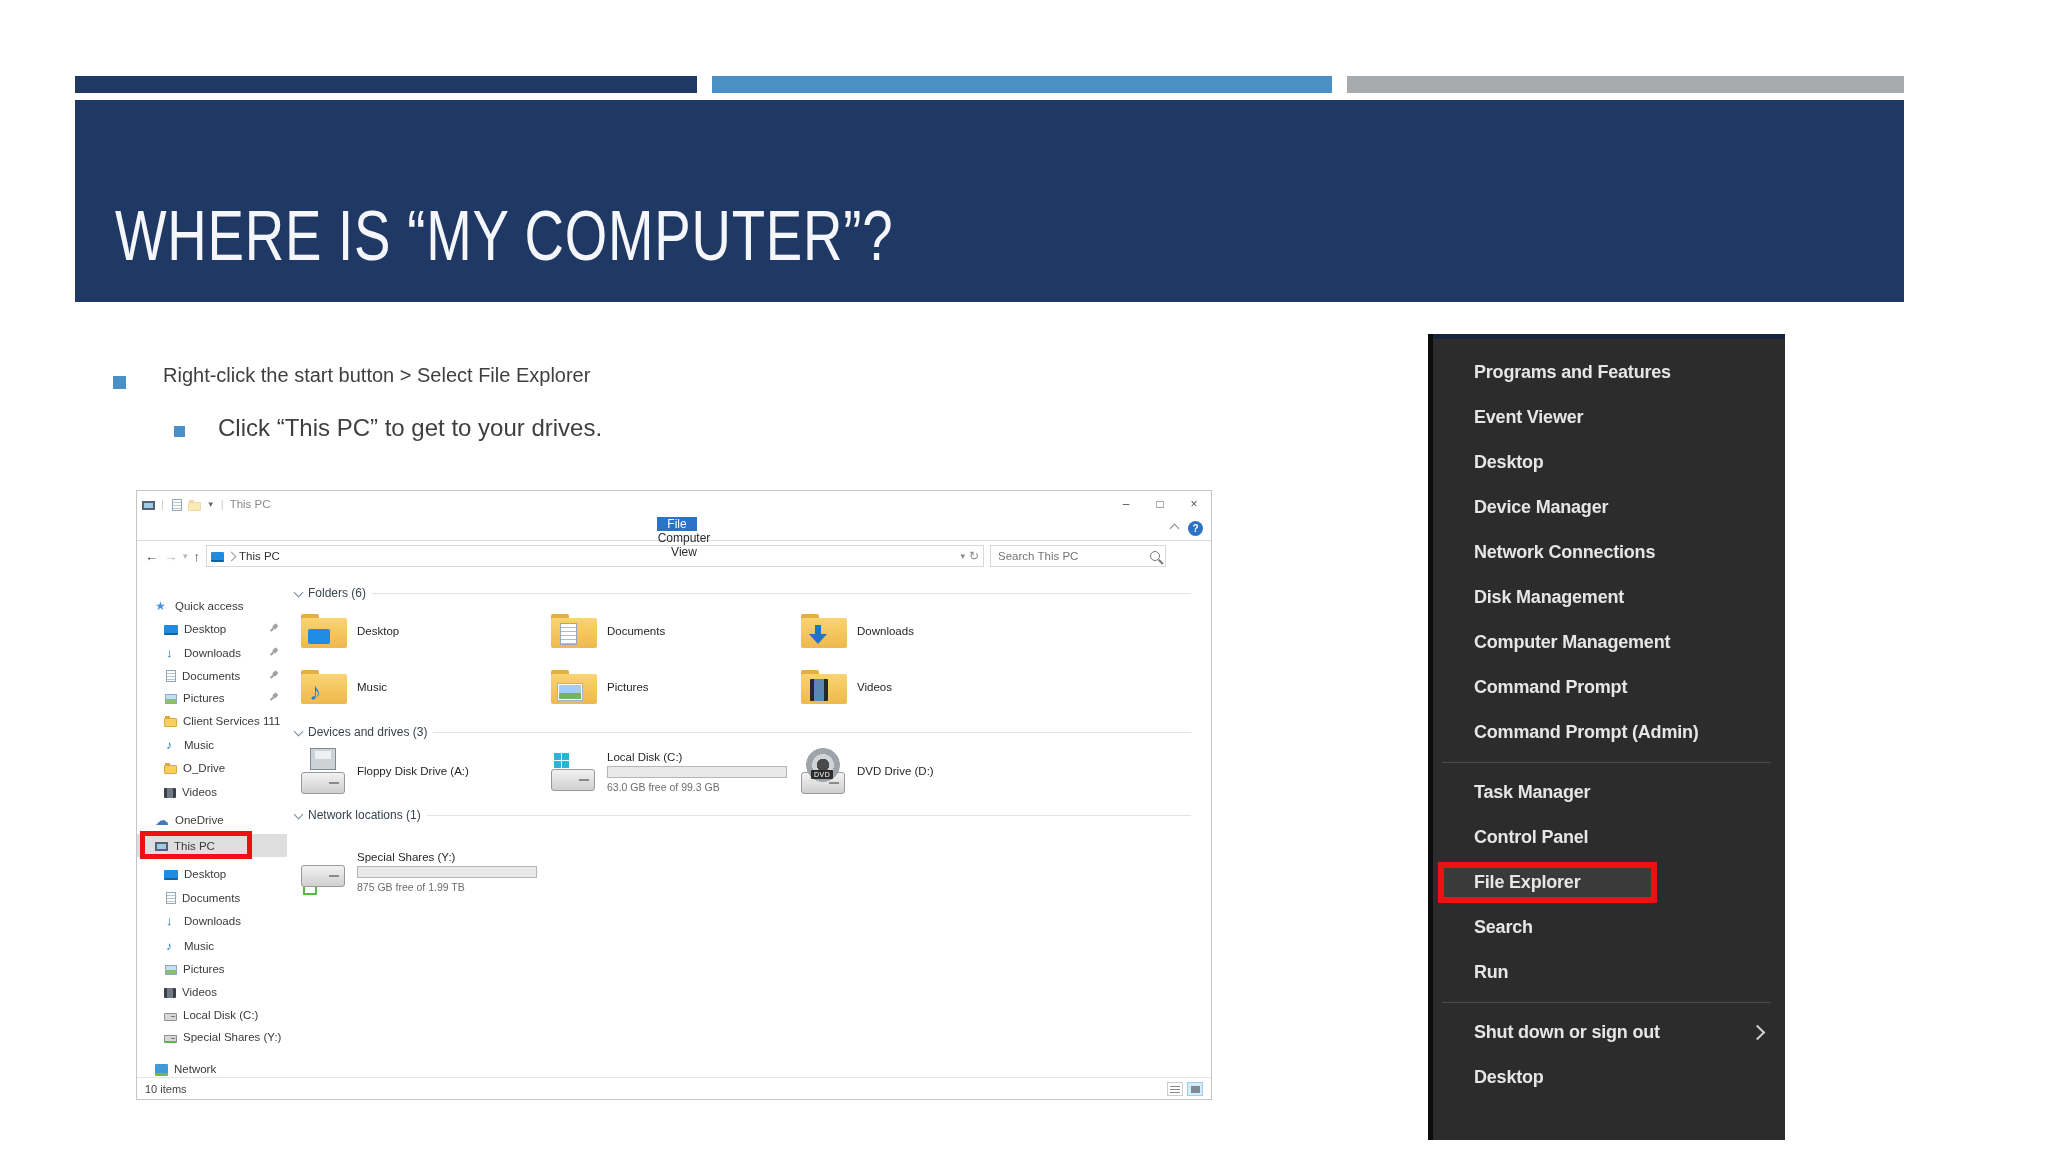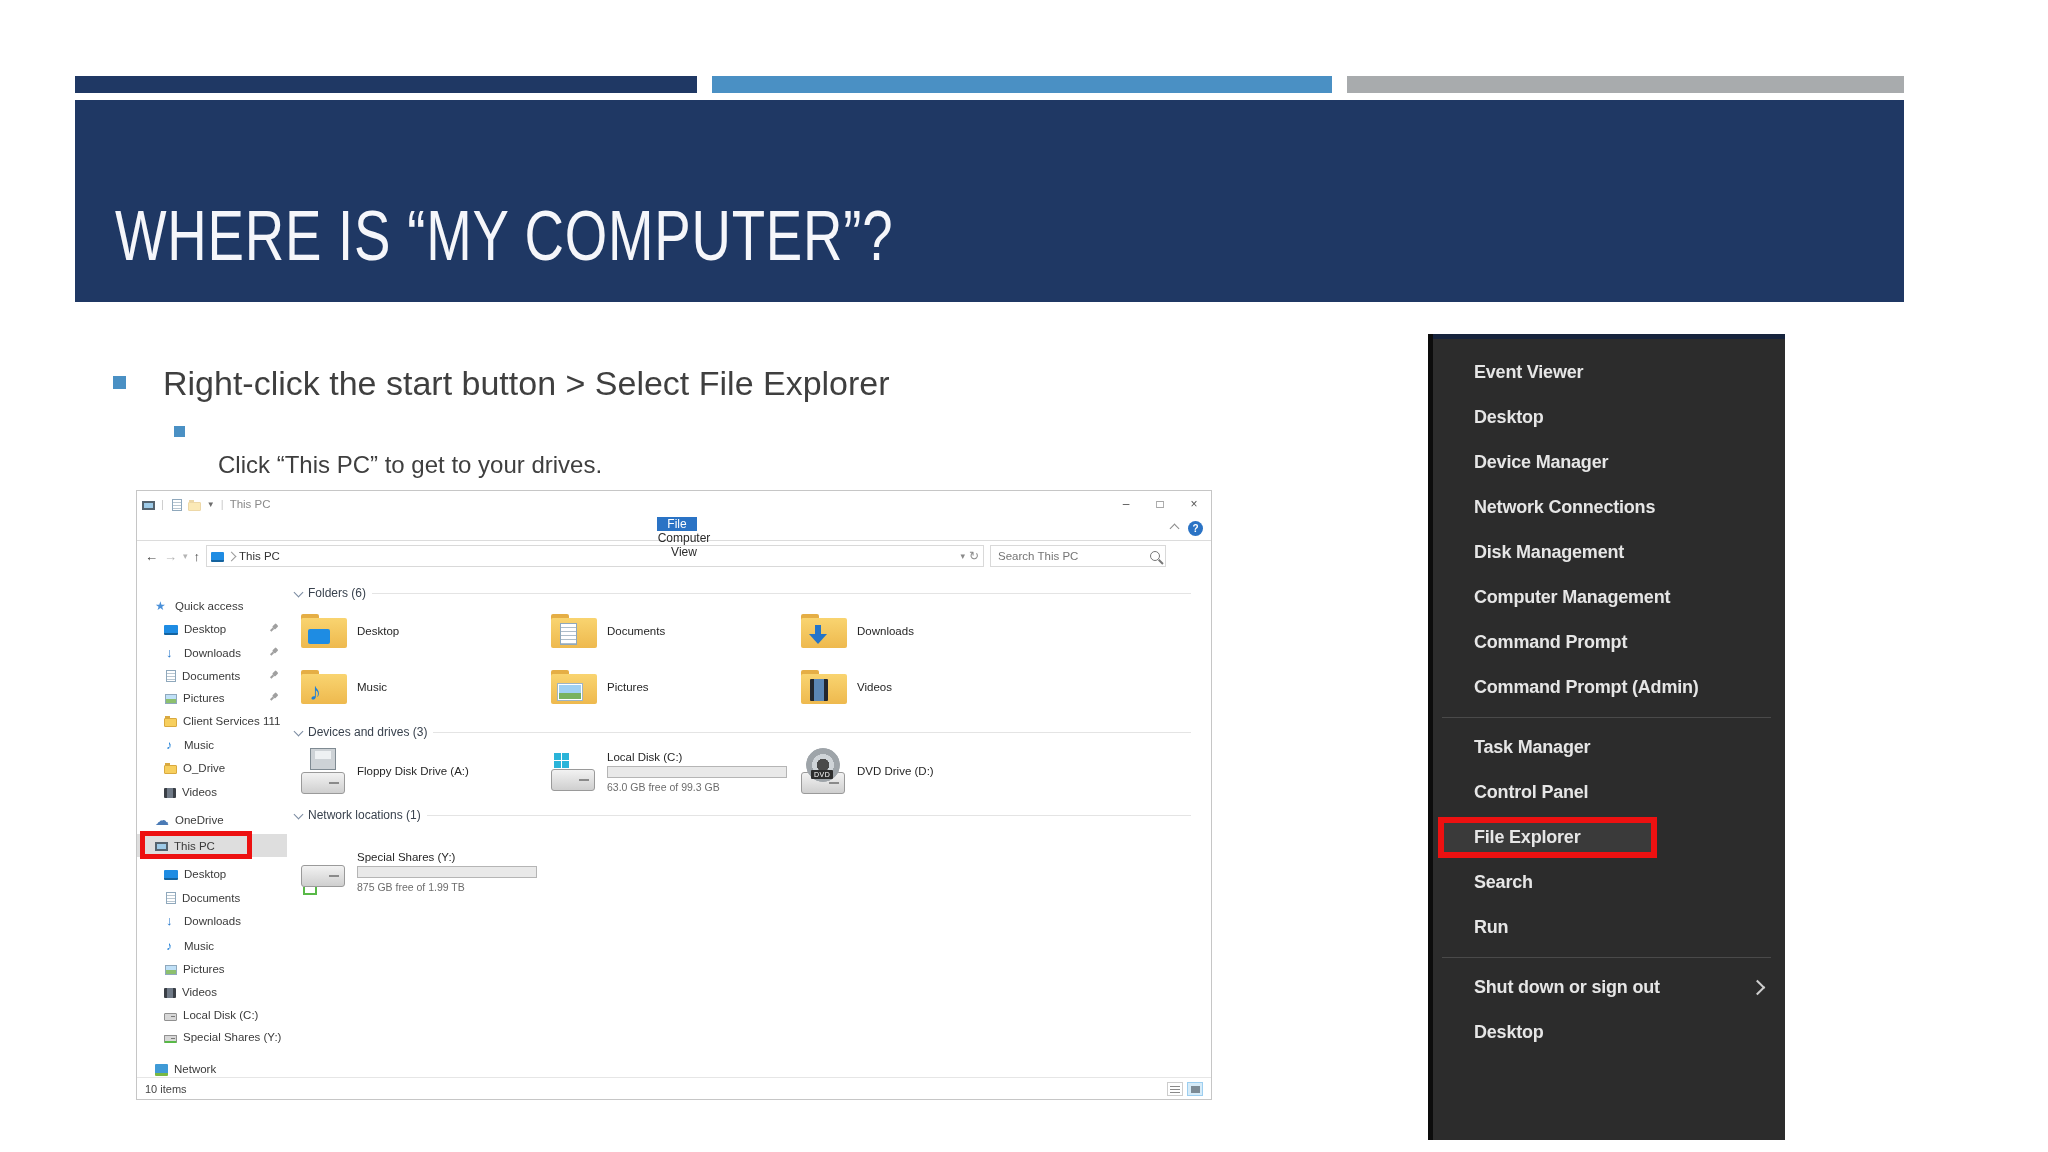--- a/index.html
+++ b/index.html
@@ -14,22 +14,22 @@
 
   .title-band{position:absolute;left:75px;top:100px;width:1895px;height:202px;background:#1f3864;
               display:flex;align-items:flex-end;}
   .slide-title{color:#f5f6fa;font-size:70px;font-weight:400;letter-spacing:1px;
                transform:scaleX(.78);transform-origin:left bottom;margin:0 0 26px 40px;white-space:nowrap;}
 
   .bullet-sq{position:absolute;background:#4a90c4;}
   .b1-sq{left:113px;top:376px;width:13px;height:13px;}
   .b2-sq{left:174px;top:426px;width:11px;height:11px;}
   .bullet-text{position:absolute;color:#3f3f3f;white-space:nowrap;}
-  .b1-text{left:163px;top:364px;font-size:34px;}
-  .b2-text{left:218px;top:414px;font-size:24px;margin-top:37px;}
+  .b1-text{left:163px;top:364px;font-size:20px;}
+  .b2-text{left:218px;top:414px;font-size:24px;}
 
   
   .xwin{position:absolute;left:136px;top:490px;width:1076px;height:610px;background:#fff;
         border:1px solid #c6c6c6;box-sizing:border-box;font-size:11.5px;color:#333;}
   .x-titlebar{position:absolute;left:0;top:0;right:0;height:26px;display:flex;align-items:center;
               padding-left:5px;gap:6px;}
   .tb-sep{color:#c9c9c9;font-size:11px;}
   .tb-title{color:#8a8a8a;font-size:11.5px;}
   .tb-caret{color:#6d6d6d;font-size:8px;}
   .winbtns{position:absolute;right:0;top:0;height:26px;display:flex;}
@@ -445,20 +445,23 @@
         <span class="vt vt-thumb"></span>
       </span>
     </div>
   </div>
 
   <div class="wxmenu">
     <div class="wx-topstrip"></div>
     <div class="wx-leftstrip"></div>
     <div class="wx-list">
       <div class="wx-item">
+          <span class="wx-label">Programs and Features</span>
+        </div>
+      <div class="wx-item">
           <span class="wx-label">Event Viewer</span>
         </div>
       <div class="wx-item">
           <span class="wx-label">Desktop</span>
         </div>
       <div class="wx-item">
           <span class="wx-label">Device Manager</span>
         </div>
       <div class="wx-item">
           <span class="wx-label">Network Connections</span>

